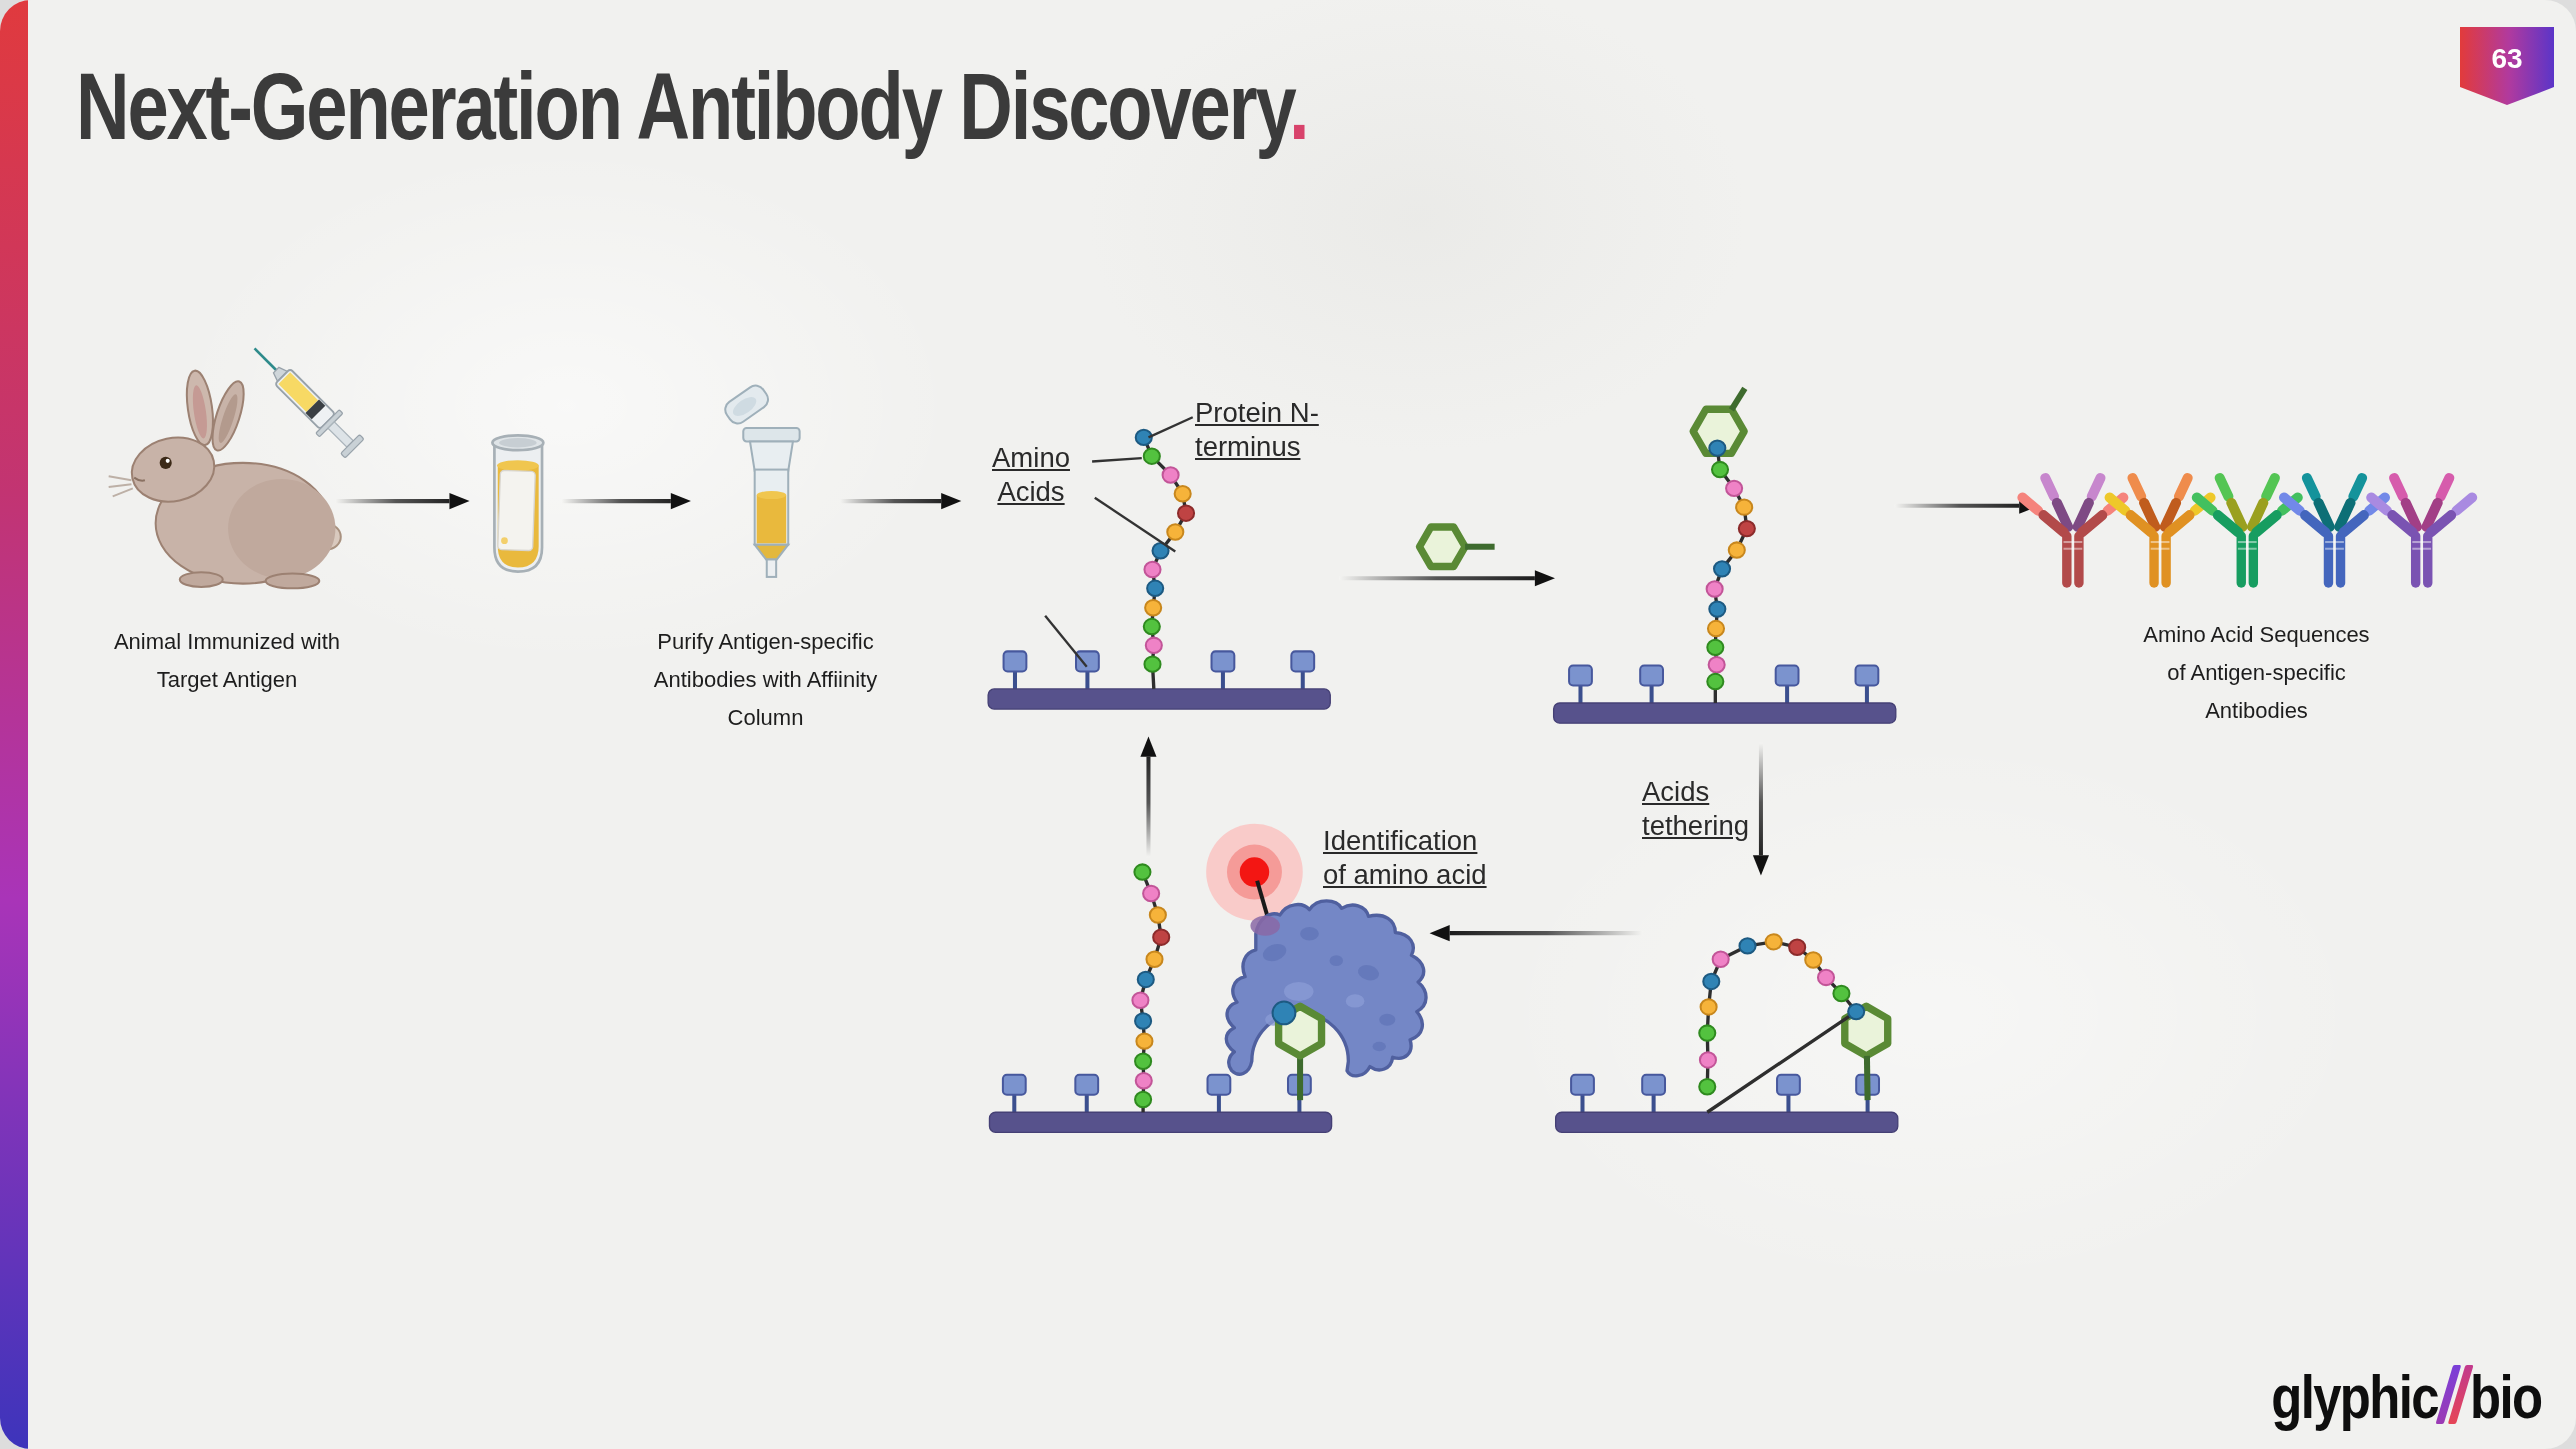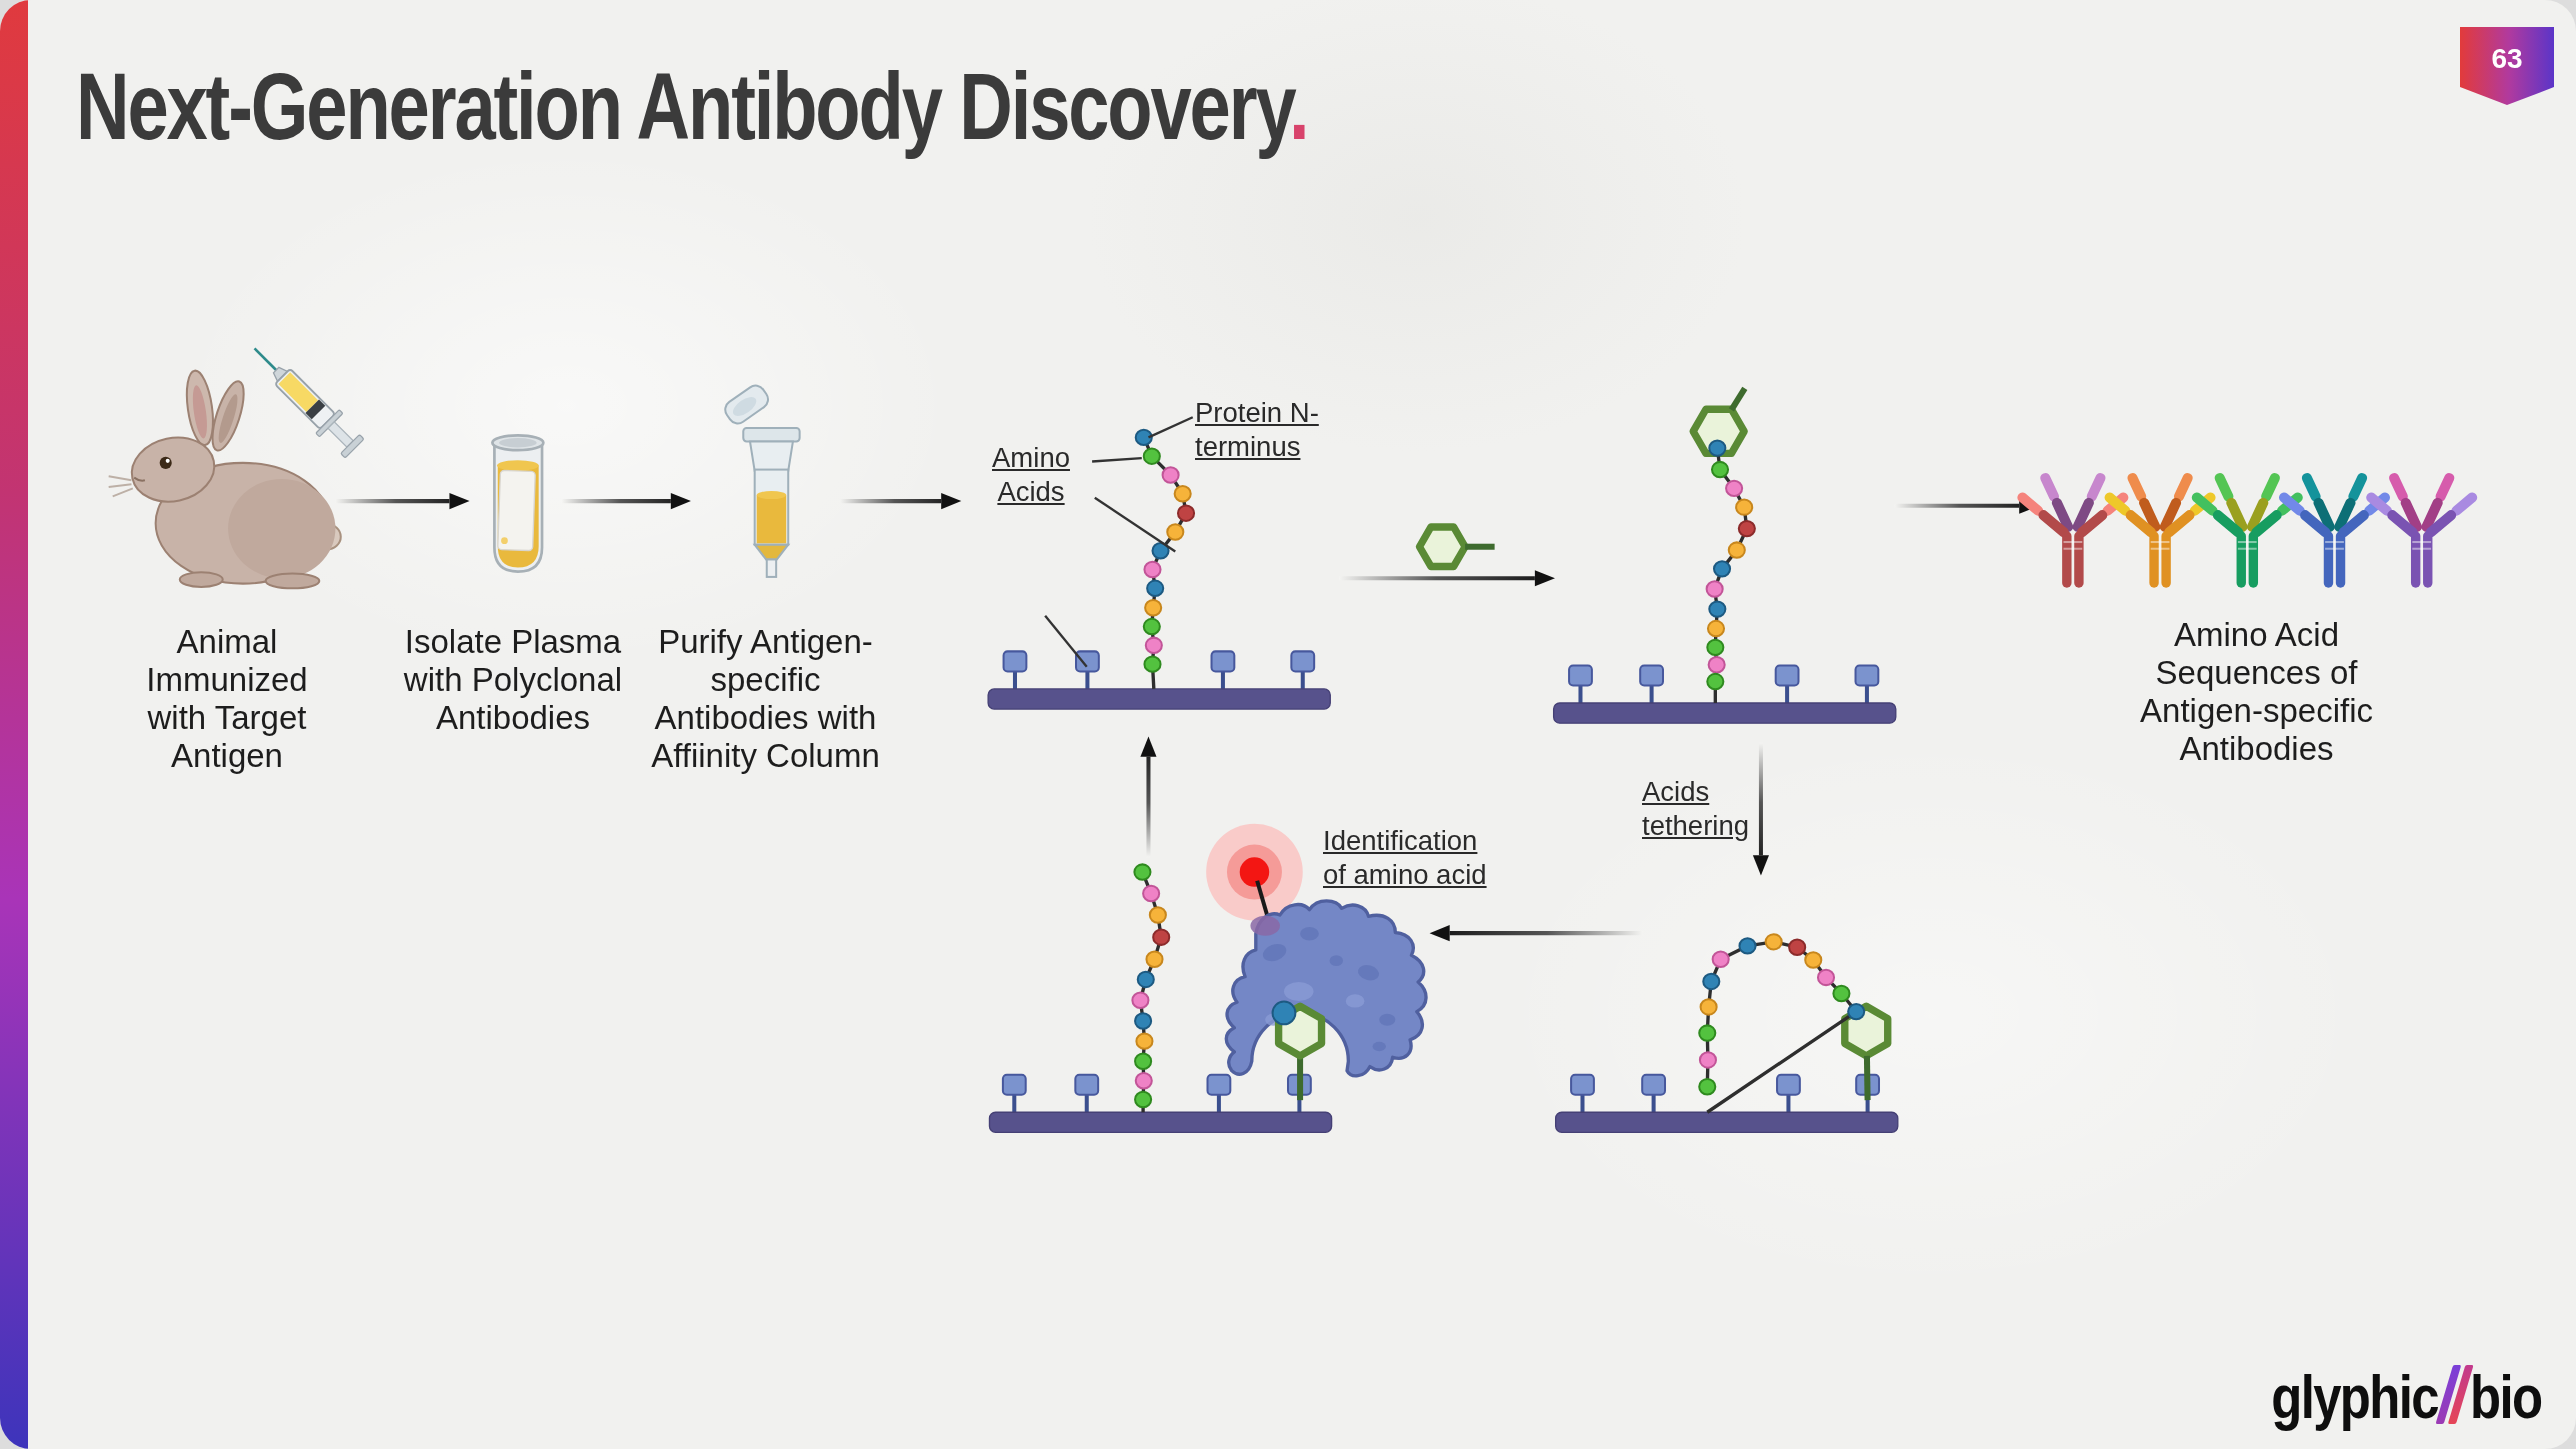--- a/index.html
+++ b/index.html
@@ -23,21 +23,21 @@
     transform:scaleX(.78);transform-origin:left top;white-space:nowrap;
   }
   .title .dot{color:var(--accent-period);}
   .badge{
     position:absolute;left:2460px;top:27px;width:94px;height:78px;
     background:linear-gradient(90deg,var(--bg1) 0%,var(--bg2) 52%,var(--bg3) 100%);
     clip-path:polygon(0 0,100% 0,100% 77%,50% 100%,0 77%);
     color:#fff;font-size:28px;font-weight:700;text-align:center;line-height:64px;
   }
   .lbl{position:absolute;color:#222;}
-  .step-label{font-size:33px;line-height:38px;text-align:center;color:#1d1d1d;}
+  .step-label{font-size:22px;line-height:38px;text-align:center;color:#1d1d1d;}
   .dlabel{font-size:27.5px;line-height:34px;color:#2a2a2a;text-decoration:underline;}
   .scene{position:absolute;left:0;top:0;}
   .logo{
     position:absolute;right:35px;bottom:17.4px;display:flex;align-items:center;
     transform:scaleX(.82);transform-origin:right center;
   }
   .logo .word{font-size:62px;font-weight:700;letter-spacing:-2px;color:#0e0e0e;}
   .logo .slashes{display:flex;gap:4.7px;margin:0 6.7px 4px 8px;}
   .logo .slash{width:10px;height:59px;border-radius:2px;transform:skewX(-20deg);}
   .logo .s1{background:linear-gradient(180deg,var(--sl1a),var(--sl1b));}
@@ -399,21 +399,20 @@
           <line x1="3596" y1="818" x2="3624" y2="818" stroke="#ffffff" stroke-width="3" opacity="0.45"></line>
           <rect x="-7.5" y="-95" width="15" height="45" rx="7" fill="#a98ae1" transform="translate(3602,798) rotate(-50)"></rect>
           <rect x="-7.5" y="-54" width="15" height="54" rx="7" fill="#7a53b2" transform="translate(3602,798) rotate(-50)"></rect>
           <rect x="-7.5" y="-95" width="15" height="45" rx="7" fill="#a98ae1" transform="translate(3618,798) rotate(50)"></rect>
           <rect x="-7.5" y="-54" width="15" height="54" rx="7" fill="#7a53b2" transform="translate(3618,798) rotate(50)"></rect>
         </g>
       </g>
   </svg>
 
   <div class="lbl step-label" style="left:113px;top:623px;width:228px;">Animal Immunized with Target Antigen</div>
-  <div class="lbl step-label" style="left:399px;top:623px;width:228px;">Isolate Plasma with Polyclonal Antibodies</div>
   <div class="lbl step-label" style="left:648px;top:623px;width:235px;">Purify Antigen-specific Antibodies with Affiinity Column</div>
 
   <div class="lbl dlabel" style="left:1195px;top:396px;width:181px;">Protein N-terminus</div>
   <div class="lbl dlabel" style="left:974px;top:441px;width:114px;text-align:center;">Amino Acids</div>
   <div class="lbl dlabel" style="left:1642px;top:775px;width:141px;">Acids tethering</div>
   <div class="lbl dlabel" style="left:1323px;top:824px;width:181px;">Identification of amino acid</div>
   <div class="lbl step-label" style="left:2136px;top:616px;width:241px;">Amino Acid Sequences of Antigen-specific Antibodies</div>
 
   <div class="logo">
     <span class="word">glyphic</span>

